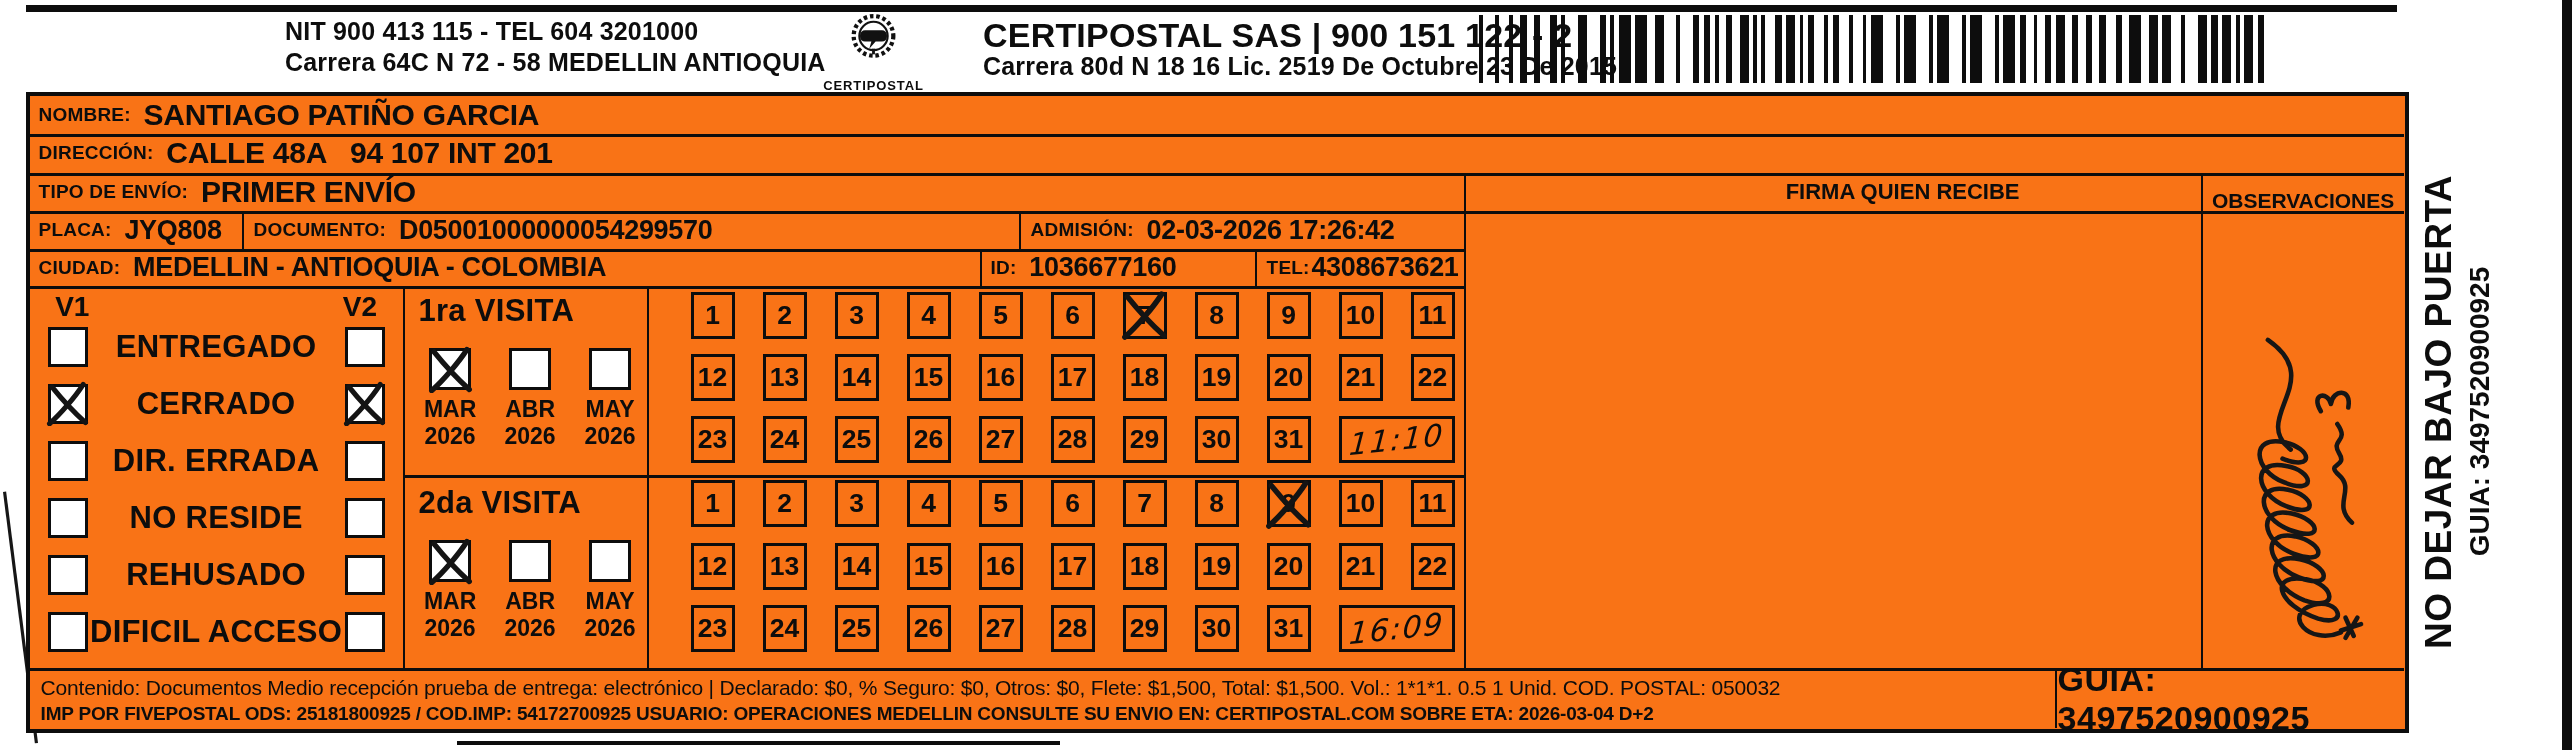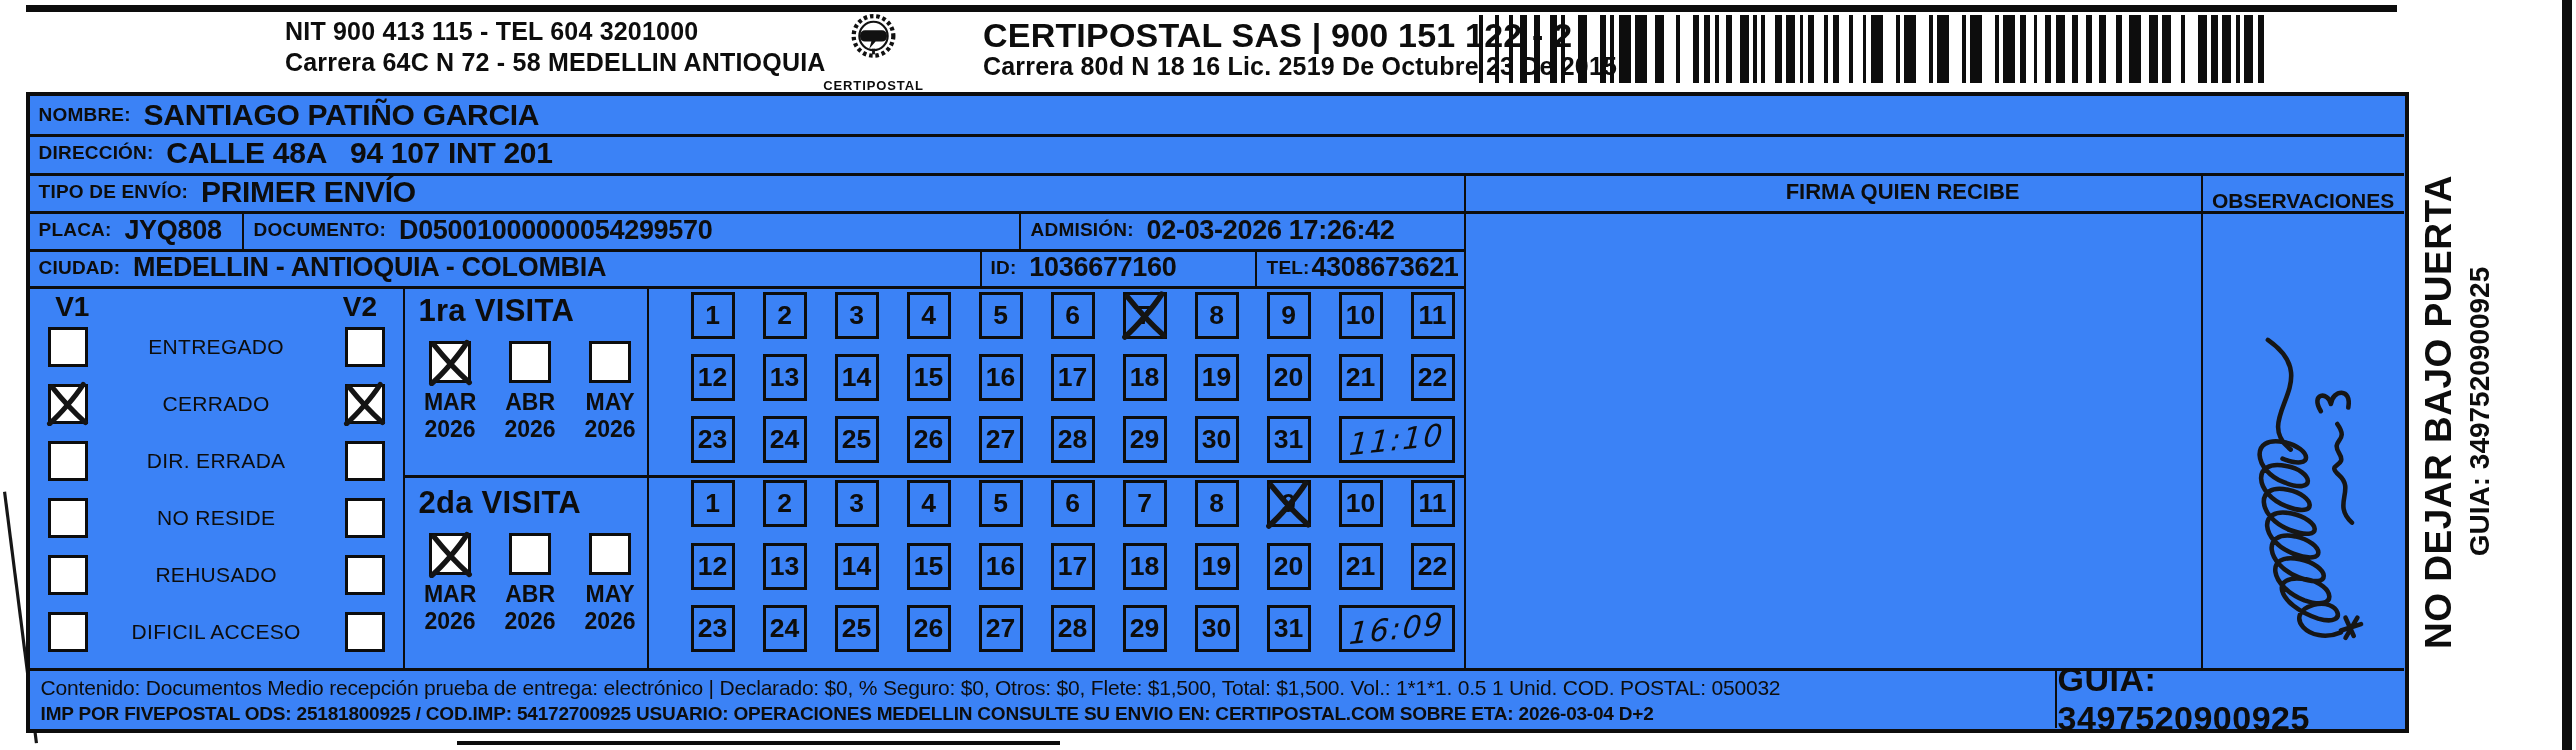--- a/index.html
+++ b/index.html
@@ -20,44 +20,44 @@
   .nitblock{left:285px;top:16.4px}
   .certiblock{left:983px;top:20px}
   .certiblock .l1{font-size:34px}
   .logo{left:818px;top:9px;width:111px;text-align:center}
   .logo .cap{font-size:13px;font-weight:700;letter-spacing:0.9px;margin-top:-1.8px}
   .logo .tiny{margin:1.8px auto 0;width:88px;height:4.6px;background:repeating-linear-gradient(90deg,#111 0 3.7px,#fff 3.7px 6.4px)}
   #barcode{left:1479px;top:14.6px;width:796px;height:68px;display:flex;align-items:stretch;overflow:hidden}
   #barcode i{background:#0d0d0d;flex:none;height:100%}
 
   
-  .form{left:25.6px;top:92px;width:2383px;height:641px;border:4.6px solid #0d0d0d;background:#3b82f6}
+  .form{left:25.6px;top:92px;width:2383px;height:641px;border:4.6px solid #0d0d0d;background:#f97316}
   .hline,.vline{position:absolute;background:#0d0d0d}
   .hline{height:2.7px}
   .vline{width:2.7px}
 
   .cellrow{position:absolute;display:flex;align-items:center;padding-left:9px;gap:12.8px;white-space:nowrap}
   .lbl{font-size:19px;font-weight:700;letter-spacing:0.2px}
   .val{font-size:30px;font-weight:700;letter-spacing:-0.3px}
   .val.sm{font-size:27px}
   .pre{white-space:pre}
 
   .colhead{position:absolute;display:flex;align-items:center;justify-content:center;font-weight:700}
 
   
   .vtitles{position:absolute;left:0;top:195px;width:373px;height:31px;padding:0 25.6px;display:flex;justify-content:space-between;font-size:28px;font-weight:700}
   #status-rows{position:absolute;left:0;top:226px;width:373px;height:340px;display:flex;flex-direction:column;justify-content:space-between;padding:1.8px 18px 7.3px}
   .status-row{display:flex;align-items:center;height:46px}
-  .status-row .cap{flex:1;text-align:center;font-size:21px;font-weight:400;letter-spacing:0.3px}
+  .status-row .cap{flex:1;text-align:center;font-size:31px;font-weight:700;letter-spacing:0.3px}
   .cb{position:relative;width:40px;height:40px;border:3.7px solid #0d0d0d;background:#fff;flex:none}
 
   
   .vpanel{position:absolute;left:376px;width:241px;height:189px}
   .vpanel .vtitle{position:absolute;left:12.8px;top:7.3px;font-size:31px;font-weight:700;letter-spacing:0.3px}
-  .mcols{position:absolute;left:9px;top:55px;display:flex;gap:9px}
+  .mcols{position:absolute;left:9px;top:62px;display:flex;gap:9px}
   .mcol{width:71px;text-align:center}
   .mcol .cb{margin:0 auto 5.5px;width:42px;height:42px}
   .mlab{font-size:23px;font-weight:700;line-height:27px}
 
   
   .days{position:absolute;left:620px;top:0;width:814px;height:382px}
   .dayrow{position:absolute;left:41px;display:flex;gap:28px}
   .daybox{position:relative;width:44px;height:47px;border:3.7px solid #0d0d0d;display:flex;align-items:center;justify-content:center;font-size:26.5px;font-weight:700}
   .timebox{width:116px}
   .hand{font-family:"DejaVu Sans",sans-serif;font-style:italic;font-size:30px;font-weight:400;transform:rotate(-6deg) skewX(-10deg);letter-spacing:1.8px}

